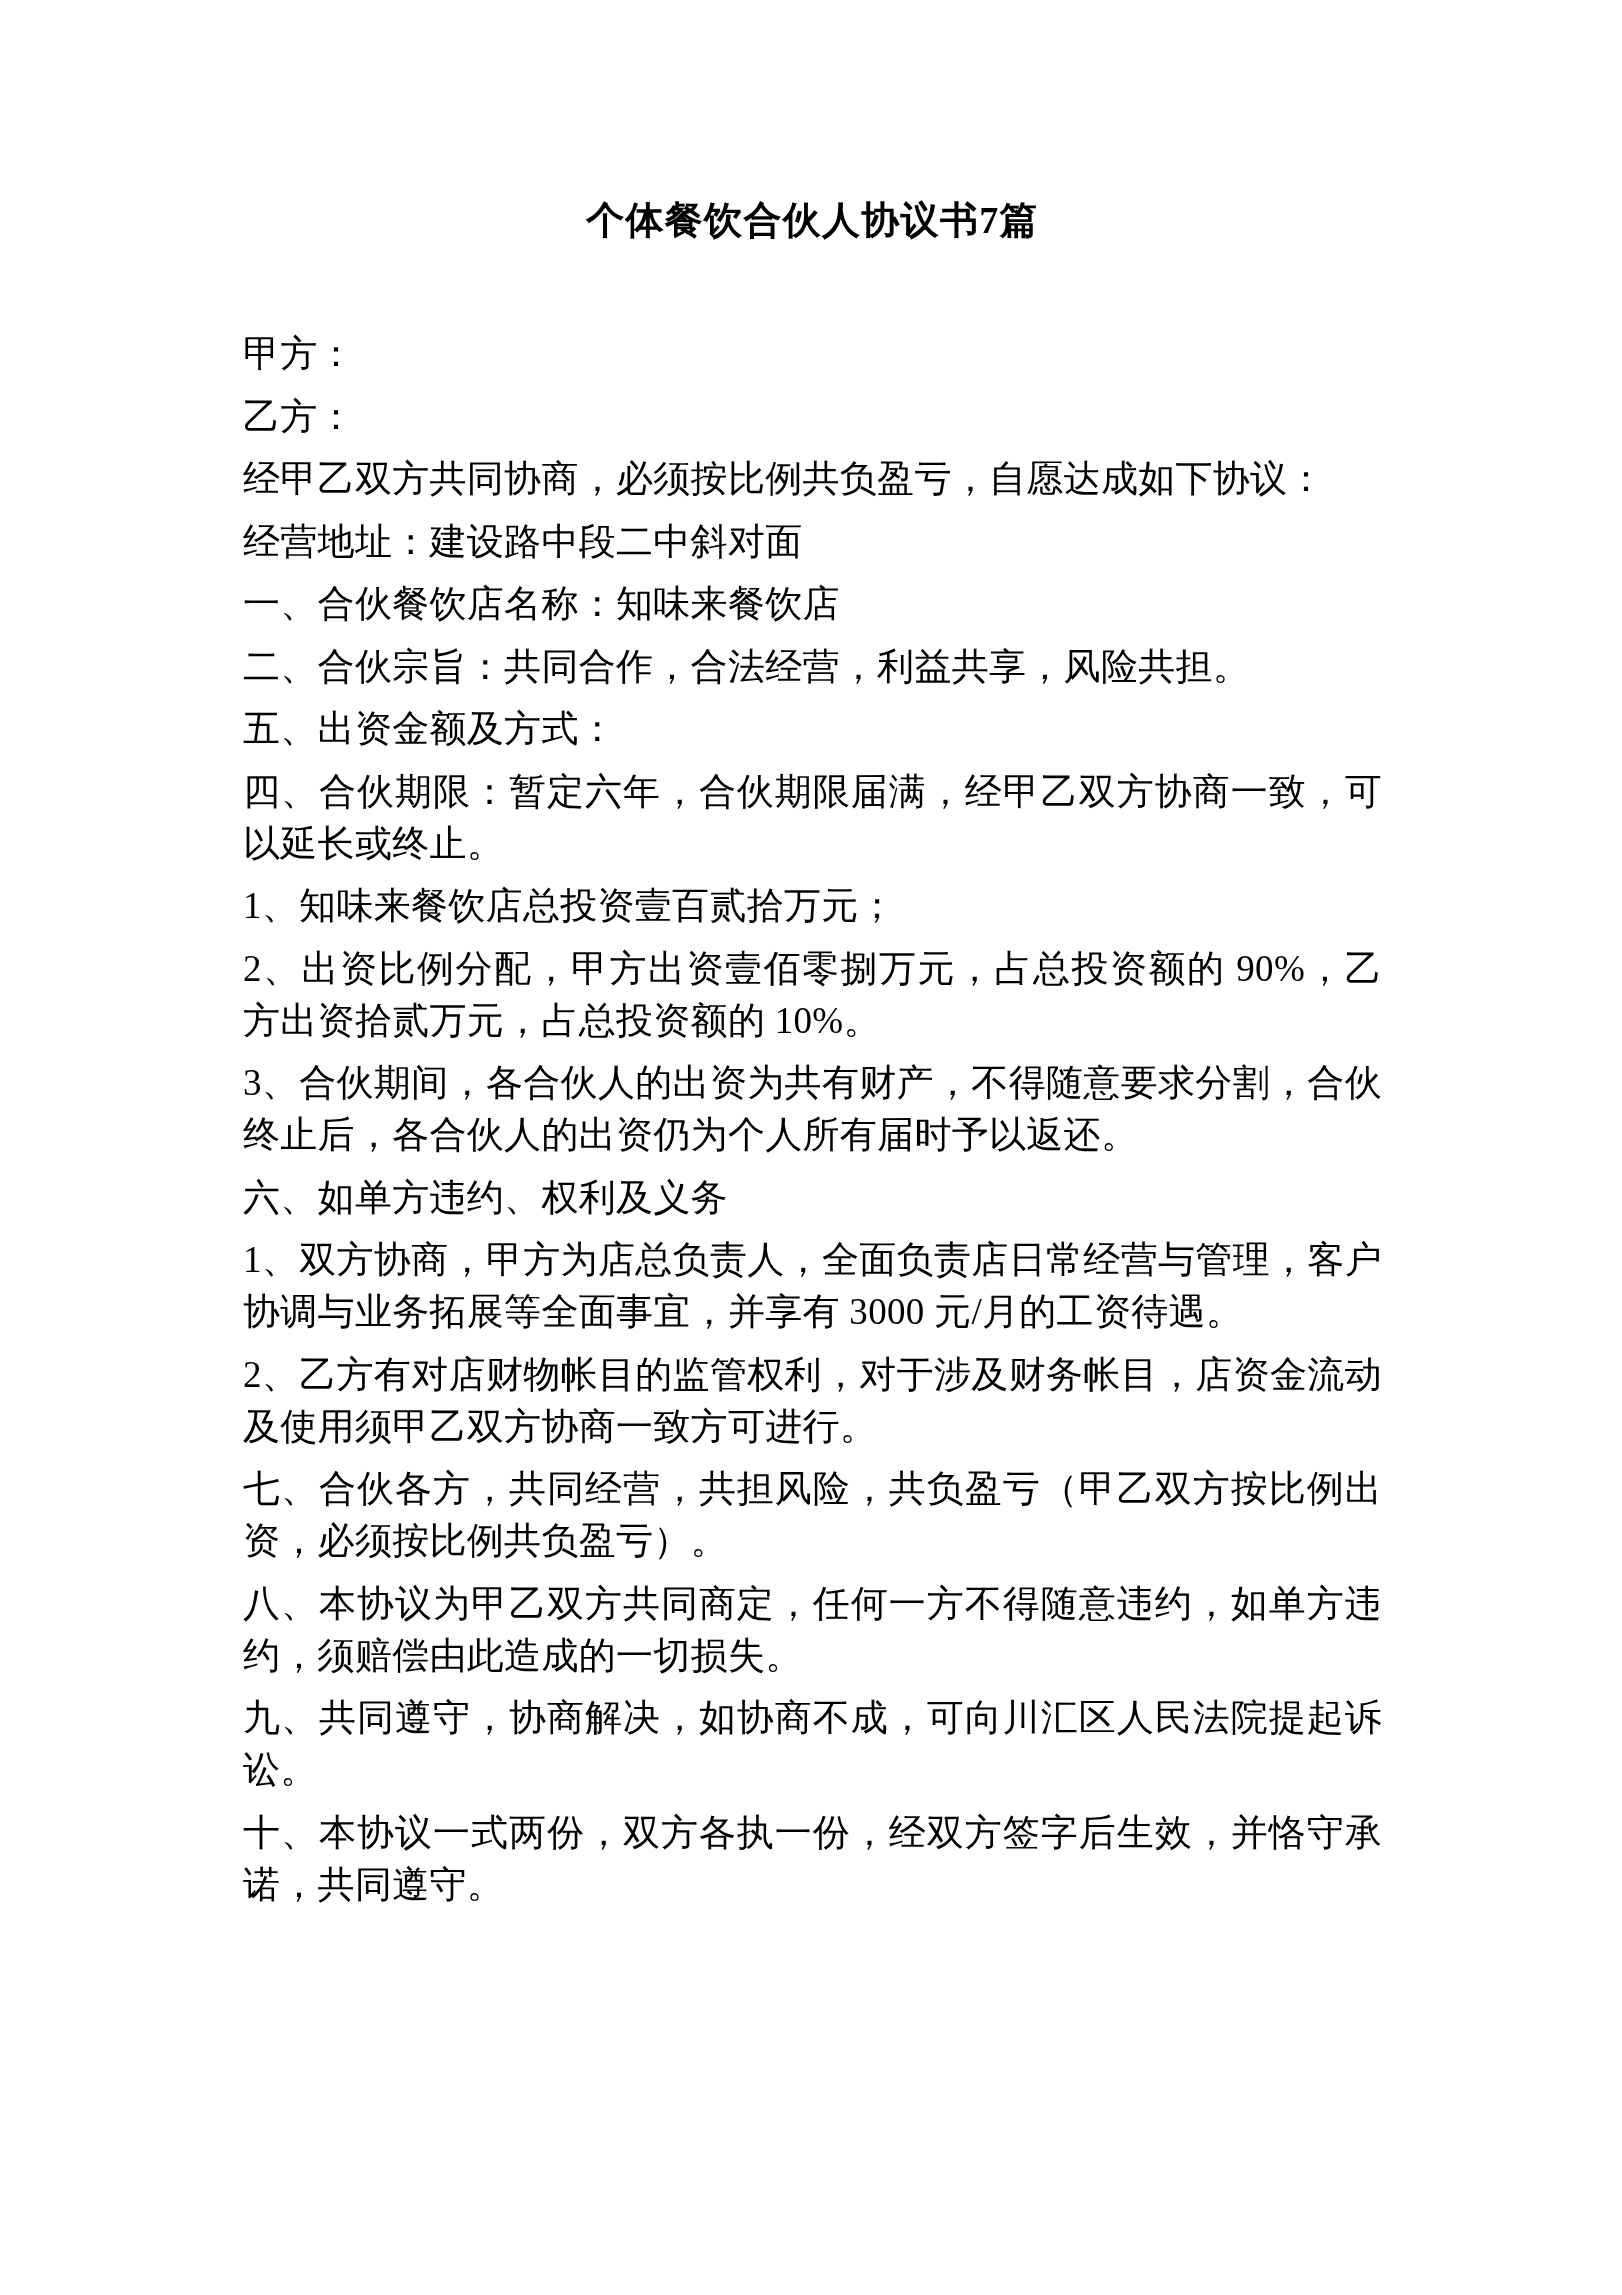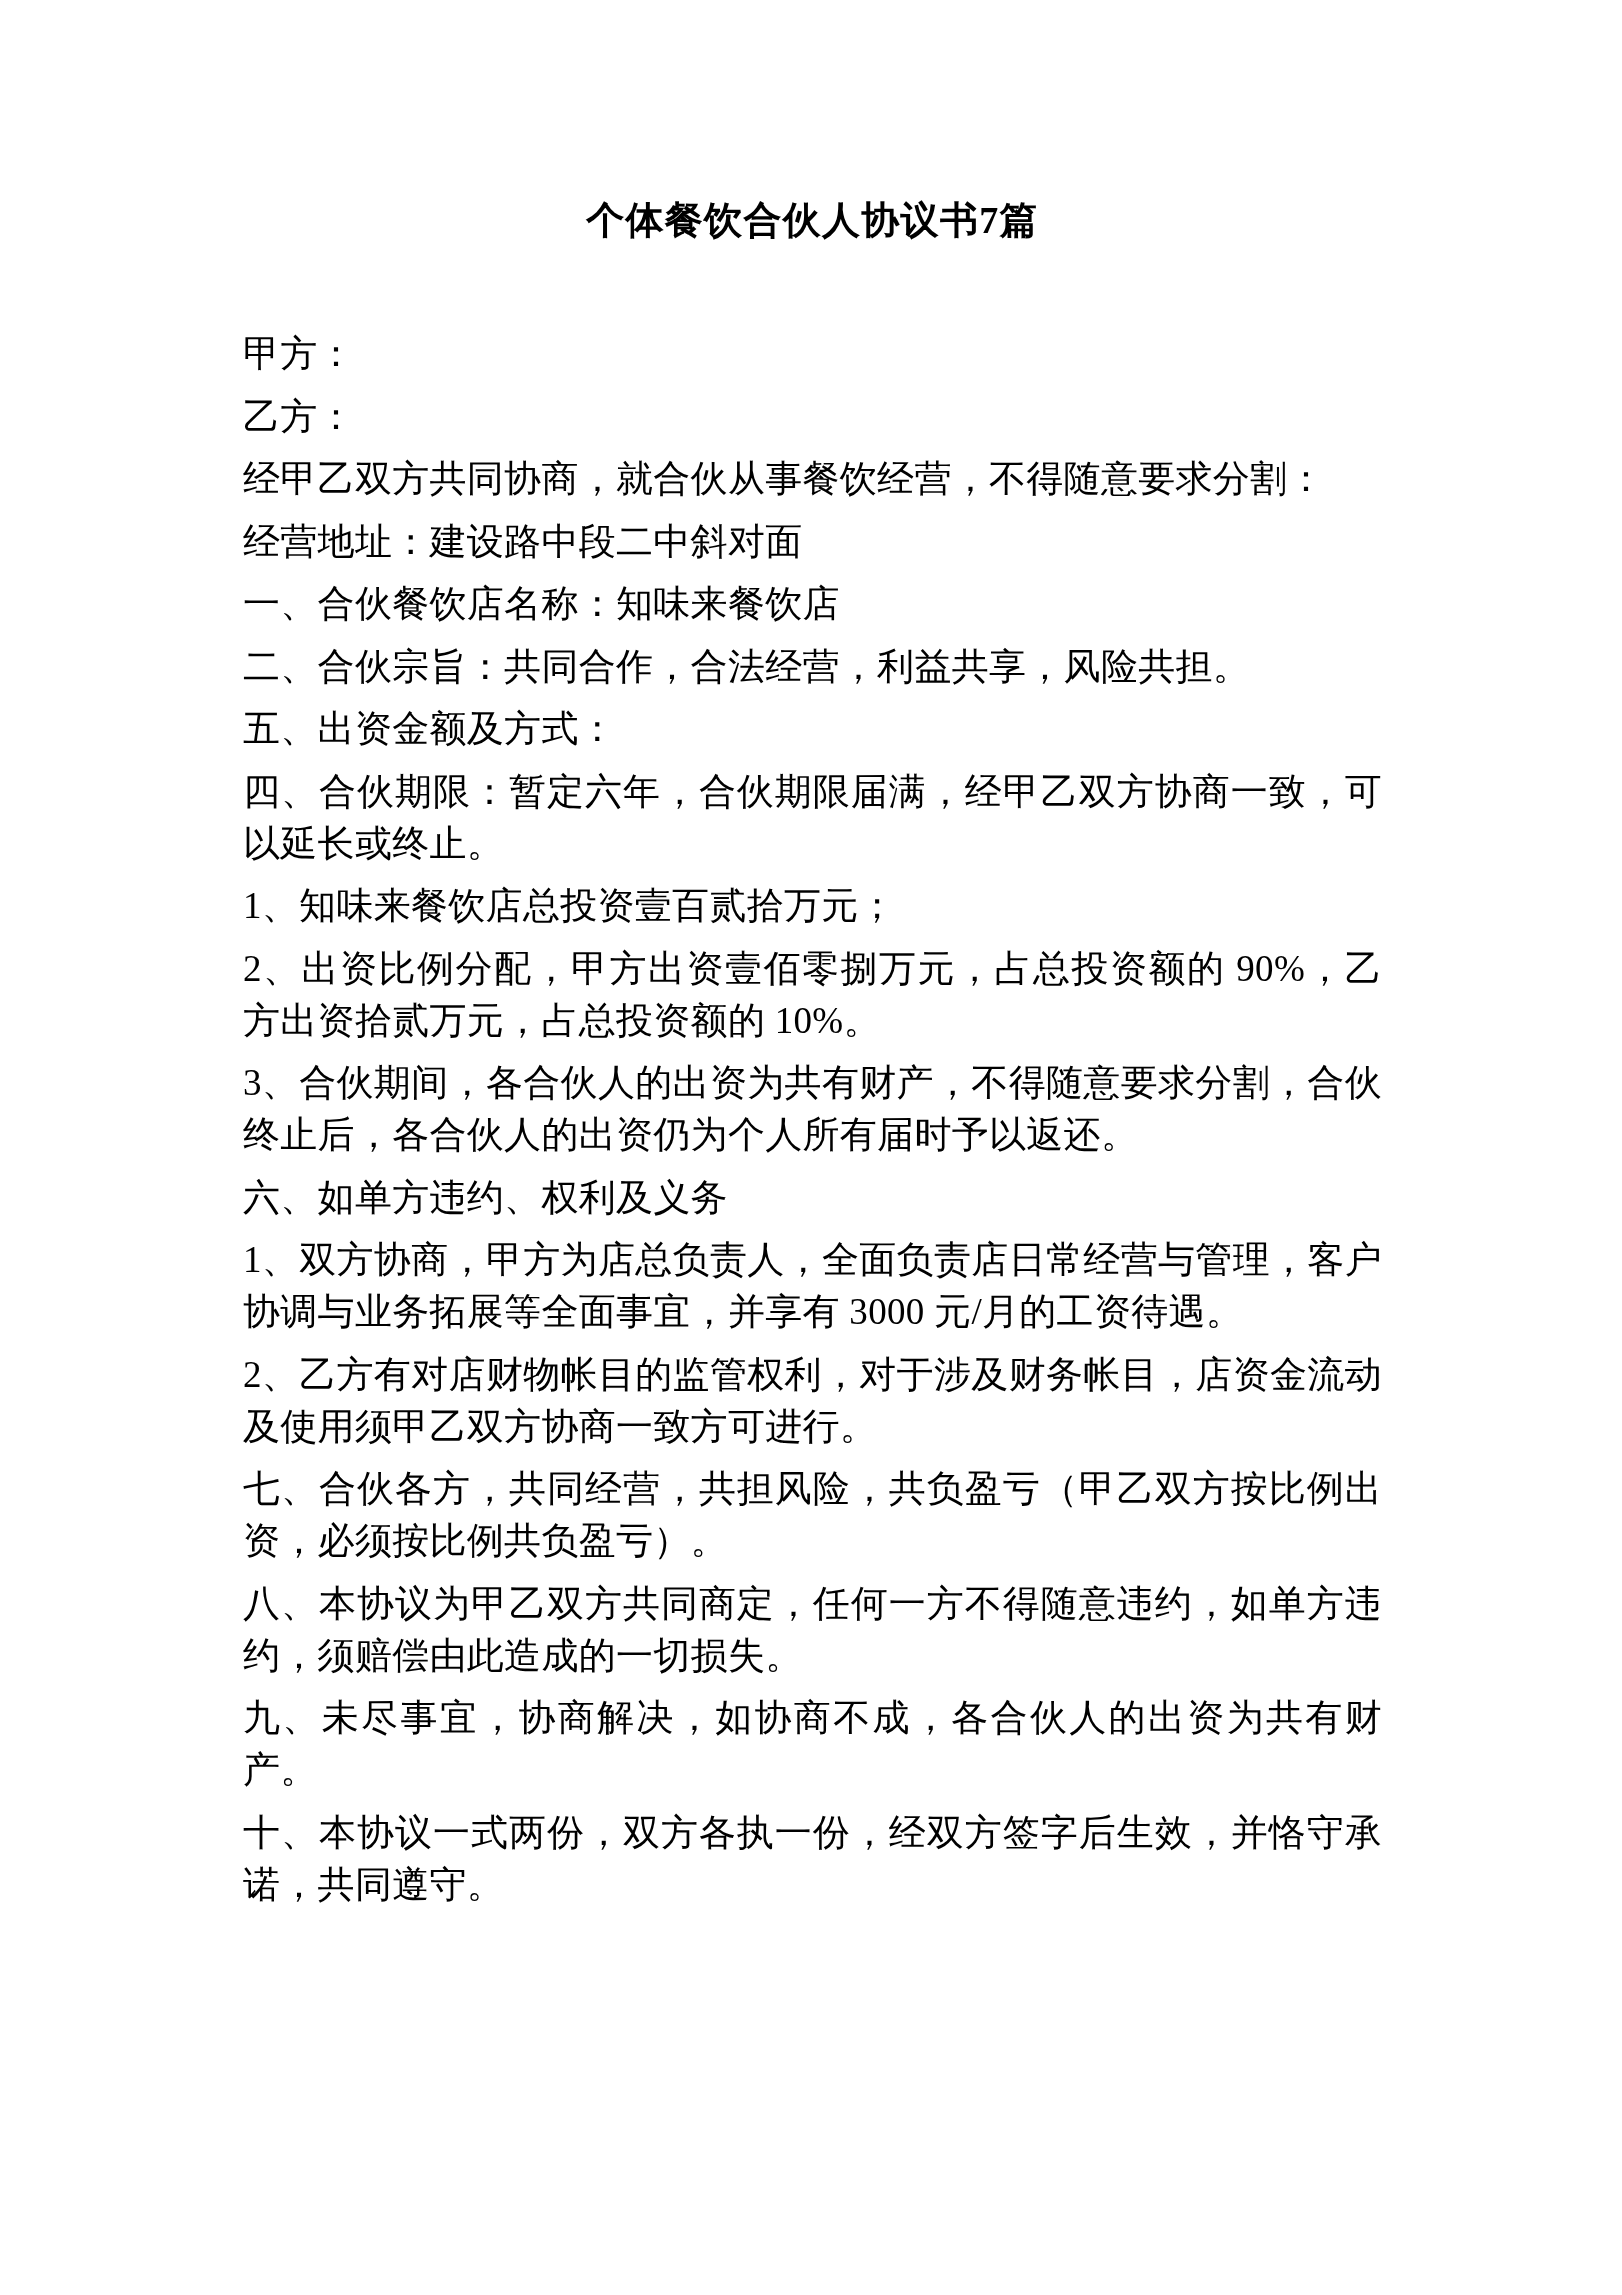--- a/index.html
+++ b/index.html
@@ -56,33 +56,33 @@
 <body>
 
 <div class="page">
   <div class="content">
 
     <h1 class="doc-title">个体餐饮合伙人协议书7篇</h1>
 
     <div class="body-block">
       <p class="para">甲方：</p>
       <p class="para">乙方：</p>
-      <p class="para">经甲乙双方共同协商，就合伙从事餐饮经营，不得随意要求分割：</p>
+      <p class="para">经甲乙双方共同协商，必须按比例共负盈亏，自愿达成如下协议：</p>
       <p class="para">经营地址：建设路中段二中斜对面</p>
       <p class="para">一、合伙餐饮店名称：知味来餐饮店</p>
       <p class="para">二、合伙宗旨：共同合作，合法经营，利益共享，风险共担。</p>
       <p class="para">五、出资金额及方式：</p>
       <p class="para">四、合伙期限：暂定六年，合伙期限届满，经甲乙双方协商一致，可以延长或终止。</p>
       <p class="para">1、知味来餐饮店总投资壹百贰拾万元；</p>
       <p class="para">2、出资比例分配，甲方出资壹佰零捌万元，占总投资额的 90%，乙方出资拾贰万元，占总投资额的 10%。</p>
       <p class="para">3、合伙期间，各合伙人的出资为共有财产，不得随意要求分割，合伙终止后，各合伙人的出资仍为个人所有届时予以返还。</p>
       <p class="para">六、如单方违约、权利及义务</p>
       <p class="para">1、双方协商，甲方为店总负责人，全面负责店日常经营与管理，客户协调与业务拓展等全面事宜，并享有 3000 元/月的工资待遇。</p>
       <p class="para">2、乙方有对店财物帐目的监管权利，对于涉及财务帐目，店资金流动及使用须甲乙双方协商一致方可进行。</p>
       <p class="para">七、合伙各方，共同经营，共担风险，共负盈亏（甲乙双方按比例出资，必须按比例共负盈亏）。</p>
       <p class="para">八、本协议为甲乙双方共同商定，任何一方不得随意违约，如单方违约，须赔偿由此造成的一切损失。</p>
-      <p class="para">九、未尽事宜，协商解决，如协商不成，各合伙人的出资为共有财产。</p>
+      <p class="para">九、共同遵守，协商解决，如协商不成，可向川汇区人民法院提起诉讼。</p>
       <p class="para">十、本协议一式两份，双方各执一份，经双方签字后生效，并恪守承诺，共同遵守。</p>
     </div>
 
   </div>
 </div>
 
 
 </body></html>

